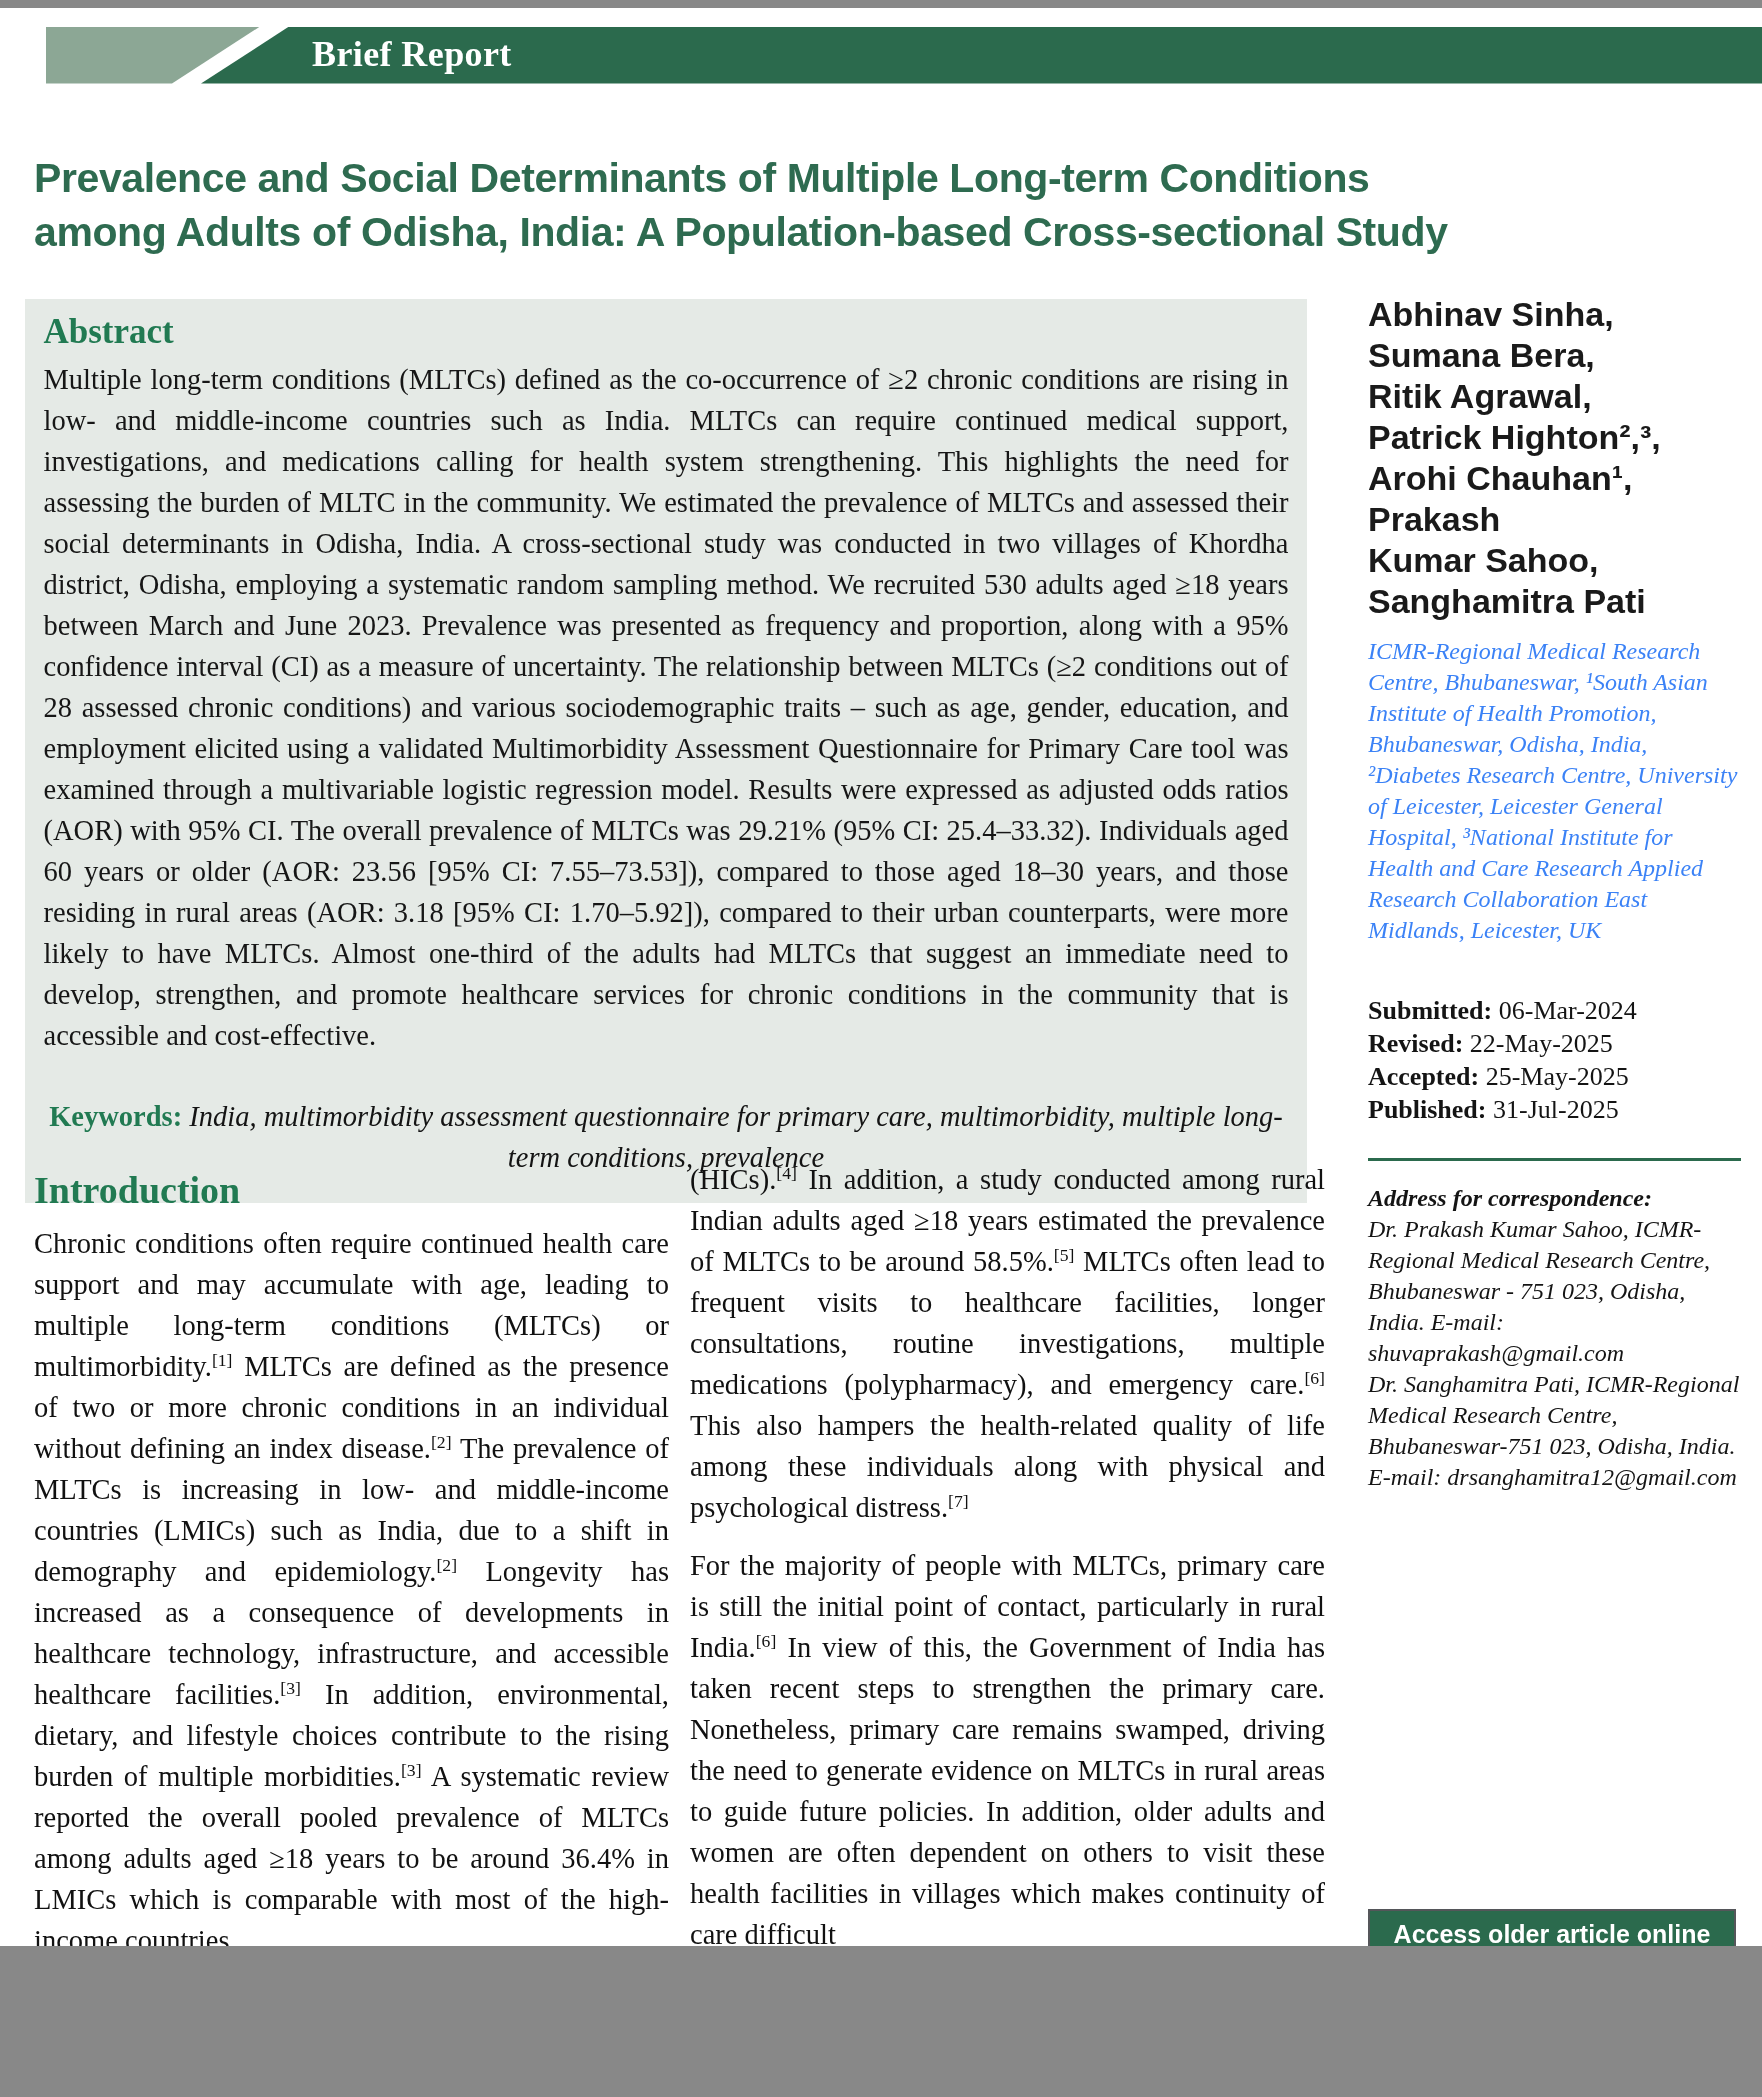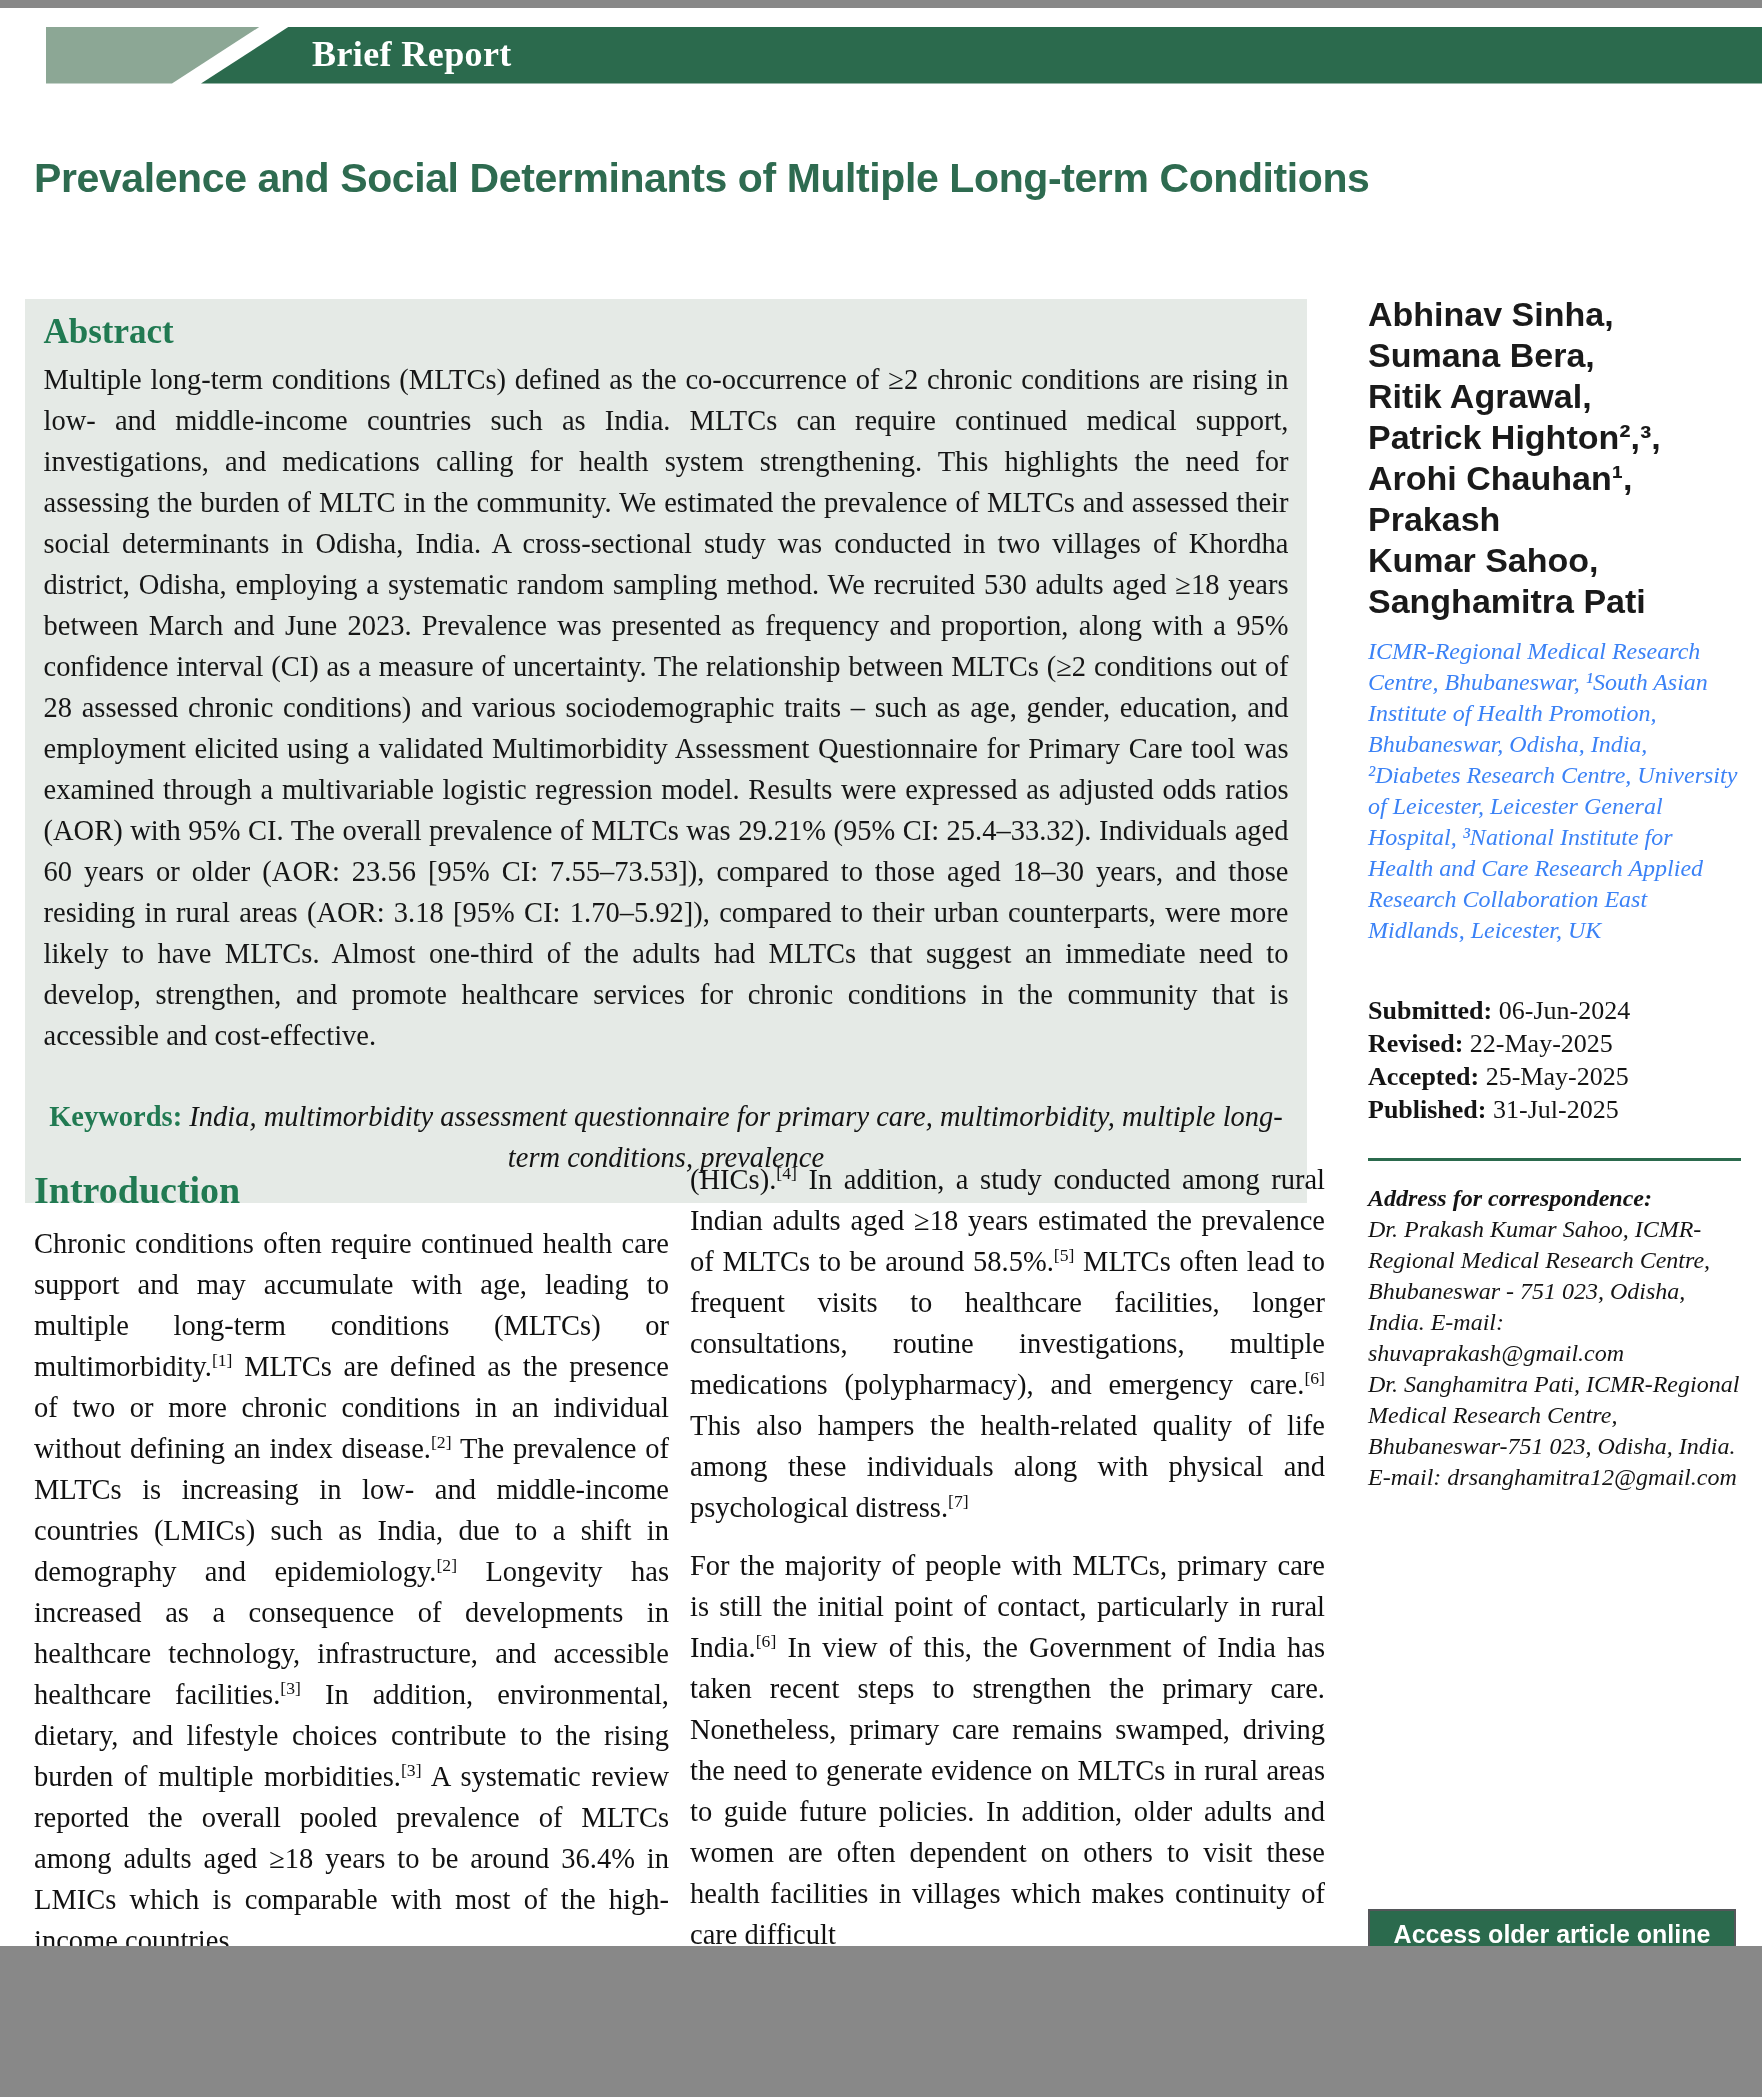--- a/index.html
+++ b/index.html
@@ -96,20 +96,21 @@
 <div class="page">
 
   <div>
     <div class="band-light"></div>
     <div class="band-dark"></div>
     <div class="band-label">Brief Report</div>
   </div>
 
   <div class="article-title">
     <div>Prevalence and Social Determinants of Multiple Long-term Conditions</div>
+    <div>among Adults of Odisha, India: A Population-based Cross-sectional Study</div>
   </div>
 
   <div class="abstract-box">
     <div class="abstract-heading">Abstract</div>
     <div class="abstract-body">Multiple long-term conditions (MLTCs) defined as the co-occurrence of ≥2 chronic conditions are rising in low- and middle-income countries such as India. MLTCs can require continued medical support, investigations, and medications calling for health system strengthening. This highlights the need for assessing the burden of MLTC in the community. We estimated the prevalence of MLTCs and assessed their social determinants in Odisha, India. A cross-sectional study was conducted in two villages of Khordha district, Odisha, employing a systematic random sampling method. We recruited 530 adults aged ≥18 years between March and June 2023. Prevalence was presented as frequency and proportion, along with a 95% confidence interval (CI) as a measure of uncertainty. The relationship between MLTCs (≥2 conditions out of 28 assessed chronic conditions) and various sociodemographic traits – such as age, gender, education, and employment elicited using a validated Multimorbidity Assessment Questionnaire for Primary Care tool was examined through a multivariable logistic regression model. Results were expressed as adjusted odds ratios (AOR) with 95% CI. The overall prevalence of MLTCs was 29.21% (95% CI: 25.4–33.32). Individuals aged 60 years or older (AOR: 23.56 [95% CI: 7.55–73.53]), compared to those aged 18–30 years, and those residing in rural areas (AOR: 3.18 [95% CI: 1.70–5.92]), compared to their urban counterparts, were more likely to have MLTCs. Almost one-third of the adults had MLTCs that suggest an immediate need to develop, strengthen, and promote healthcare services for chronic conditions in the community that is accessible and cost-effective.</div>
     <div class="keywords-line">
       <span class="keywords-label">Keywords:</span>
       <span class="keywords-text"> <span>India, multimorbidity assessment questionnaire for primary care, multimorbidity, multiple long-term conditions, prevalence</span></span>
     </div>
   </div>
@@ -132,21 +133,21 @@
       <div>Ritik Agrawal,</div>
       <div>Patrick Highton²,³,</div>
       <div>Arohi Chauhan¹,</div>
       <div>Prakash</div>
       <div>Kumar Sahoo,</div>
       <div>Sanghamitra Pati</div>
     </div>
     <div class="affiliations">ICMR-Regional Medical Research Centre, Bhubaneswar, ¹South Asian Institute of Health Promotion, Bhubaneswar, Odisha, India, ²Diabetes Research Centre, University of Leicester, Leicester General Hospital, ³National Institute for Health and Care Research Applied Research Collaboration East Midlands, Leicester, UK</div>
 
     <div class="dates">
-      <div><b>Submitted:</b> <span>06-Jun-2024</span></div>
+      <div><b>Submitted:</b> <span>06-Mar-2024</span></div>
       <div><b>Revised:</b> <span>22-May-2025</span></div>
       <div><b>Accepted:</b> <span>25-May-2025</span></div>
       <div><b>Published:</b> <span>31-Jul-2025</span></div>
     </div>
 
     <hr class="green-rule">
 
     <div class="correspondence">
       <div class="corr-heading">Address for correspondence:</div>
       <div class="corr-entry">Dr. Prakash Kumar Sahoo, ICMR-Regional Medical Research Centre, Bhubaneswar - 751 023, Odisha, India. E-mail: shuvaprakash@gmail.com</div>

